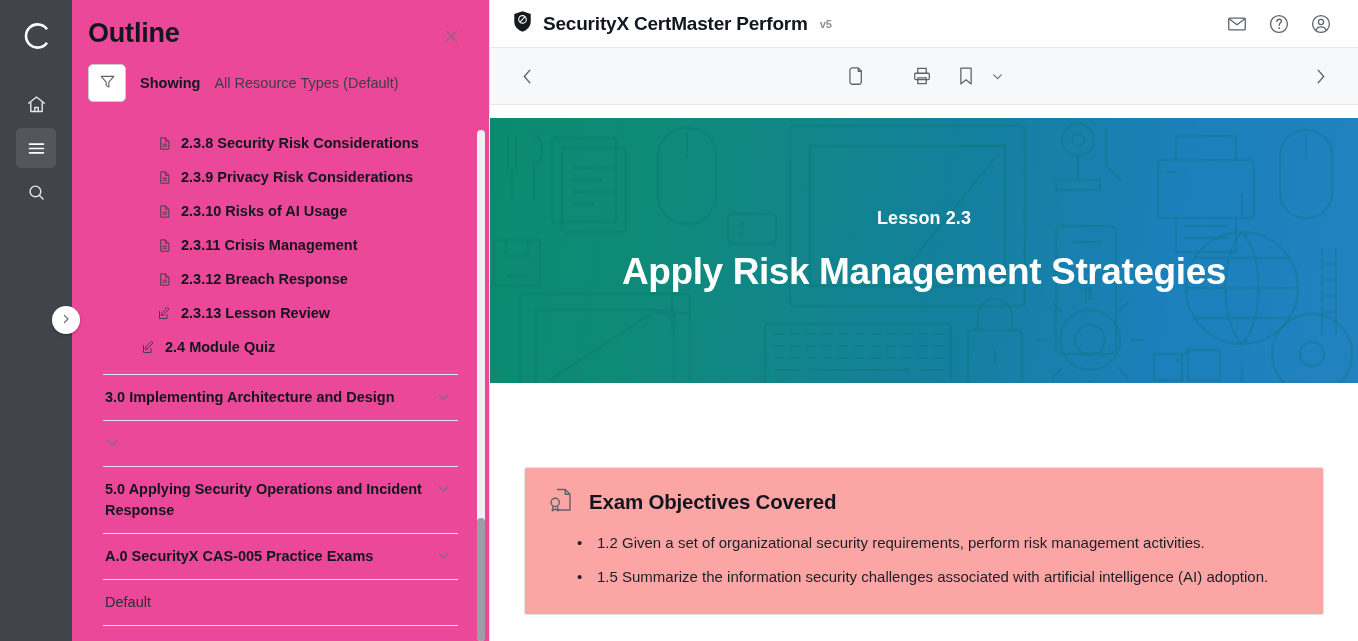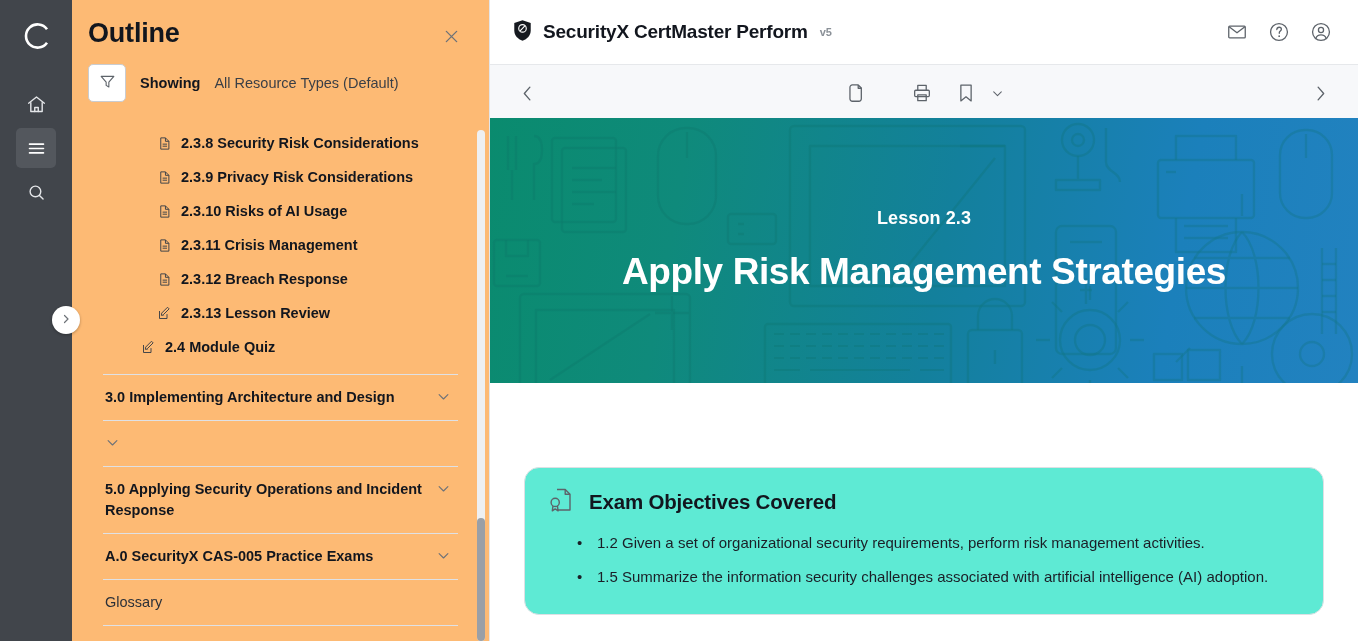--- a/index.html
+++ b/index.html
@@ -39,21 +39,21 @@
     width: 28px; height: 28px; border-radius: 50%;
     background: #ffffff;
     box-shadow: 0 1px 3px rgba(0,0,0,.3);
     display: flex; align-items: center; justify-content: center;
     cursor: pointer; z-index: 9;
   }
 
   
   .outline {
     width: 418px; flex: 0 0 418px; height: 641px;
-    background: #fdba74;
+    background: #ec4899;
     position: relative;
     border-right: 1px solid #e3e5e9;
     overflow: hidden;
   }
   .outline-head {
     display: flex; align-items: flex-start; justify-content: space-between;
     padding: 18px 24px 0 16px;
   }
   .outline-title {
     font-size: 27px; font-weight: bold; letter-spacing: -.2px;
@@ -115,21 +115,21 @@
   }
   .outline-thumb {
     position: absolute; left: 0; top: 388px; width: 8px; bottom: 0;
     background: #9a9fa6; border-radius: 4px; cursor: pointer;
   }
 
   
   .main { flex: 1 1 auto; height: 641px; position: relative; background: #ffffff; overflow: hidden; }
 
   .topbar {
-    height: 65px; display: flex; align-items: center; justify-content: space-between;
+    height: 48px; display: flex; align-items: center; justify-content: space-between;
     padding: 0 26px 0 22px;
     border-bottom: 1px solid #e6e8eb;
     background: #ffffff;
   }
   .brand { display: flex; align-items: center; gap: 10px; }
   .brand-name { font-size: 19px; font-weight: bold; color: #12161e; letter-spacing: -.2px; }
   .brand-ver { font-size: 11px; color: #8a9097; font-weight: bold; margin-left: 2px; }
   .topbar-icons { display: flex; align-items: center; gap: 20px; color: #5d636a; }
   .topbar-icons .ticon { cursor: pointer; display: flex; }
 
@@ -167,22 +167,22 @@
   }
   .hero-title {
     position: relative; z-index: 2;
     color: #ffffff; font-size: 37px; font-weight: bold; letter-spacing: -.4px;
     text-align: center;
   }
 
   .body-area { padding: 84px 34px 0 34px; }
 
   .callout {
-    border: 1px solid #dde0e4; border-radius: 15px;
-    background: #5eead4;
+    border: 1px solid #dde0e4; border-radius: 3px;
+    background: #fca5a5;
     padding: 18px 22px 20px 22px;
   }
   .callout-head { display: flex; align-items: center; gap: 14px; margin-bottom: 8px; }
   .callout-title { font-size: 20.5px; font-weight: bold; color: #12161e; letter-spacing: -.2px; }
   .callout-list { list-style: none; padding-left: 30px; }
   .callout-list li {
     position: relative; font-size: 15px; line-height: 1.6; color: #1b1f27;
     padding: 5px 0 5px 20px;
   }
   .callout-list li::before {
@@ -375,21 +375,21 @@
         <div class="section-row">
           <div class="section-label">A.0 SecurityX CAS-005 Practice Exams</div>
           <span class="chev">
             <svg width="15" height="15" viewBox="0 0 24 24" fill="none" stroke="#6d7278" stroke-width="1.8" stroke-linecap="round" stroke-linejoin="round">
                 <path d="m5 9 7 7 7-7"></path>
               </svg>
           </span>
         </div>
 
         <div class="section-row">
-          <div class="section-label plain">Glossary</div>
+          <div class="section-label plain">Default</div>
         </div>
 
       </div>
     </div>
 
     <div class="outline-scrollbar">
       <div class="outline-thumb"></div>
     </div>
   </div>
 

